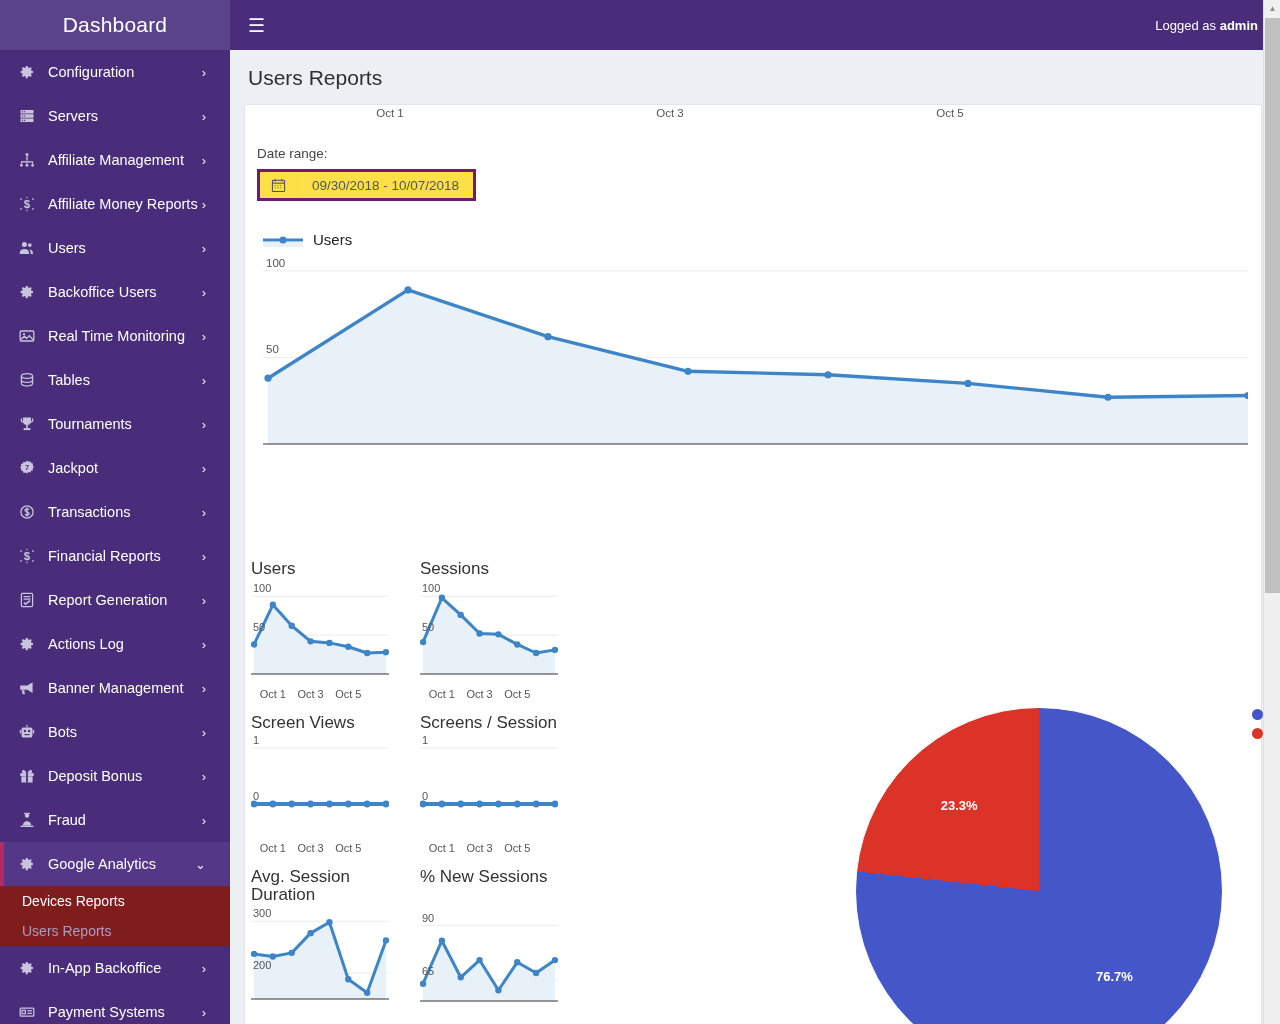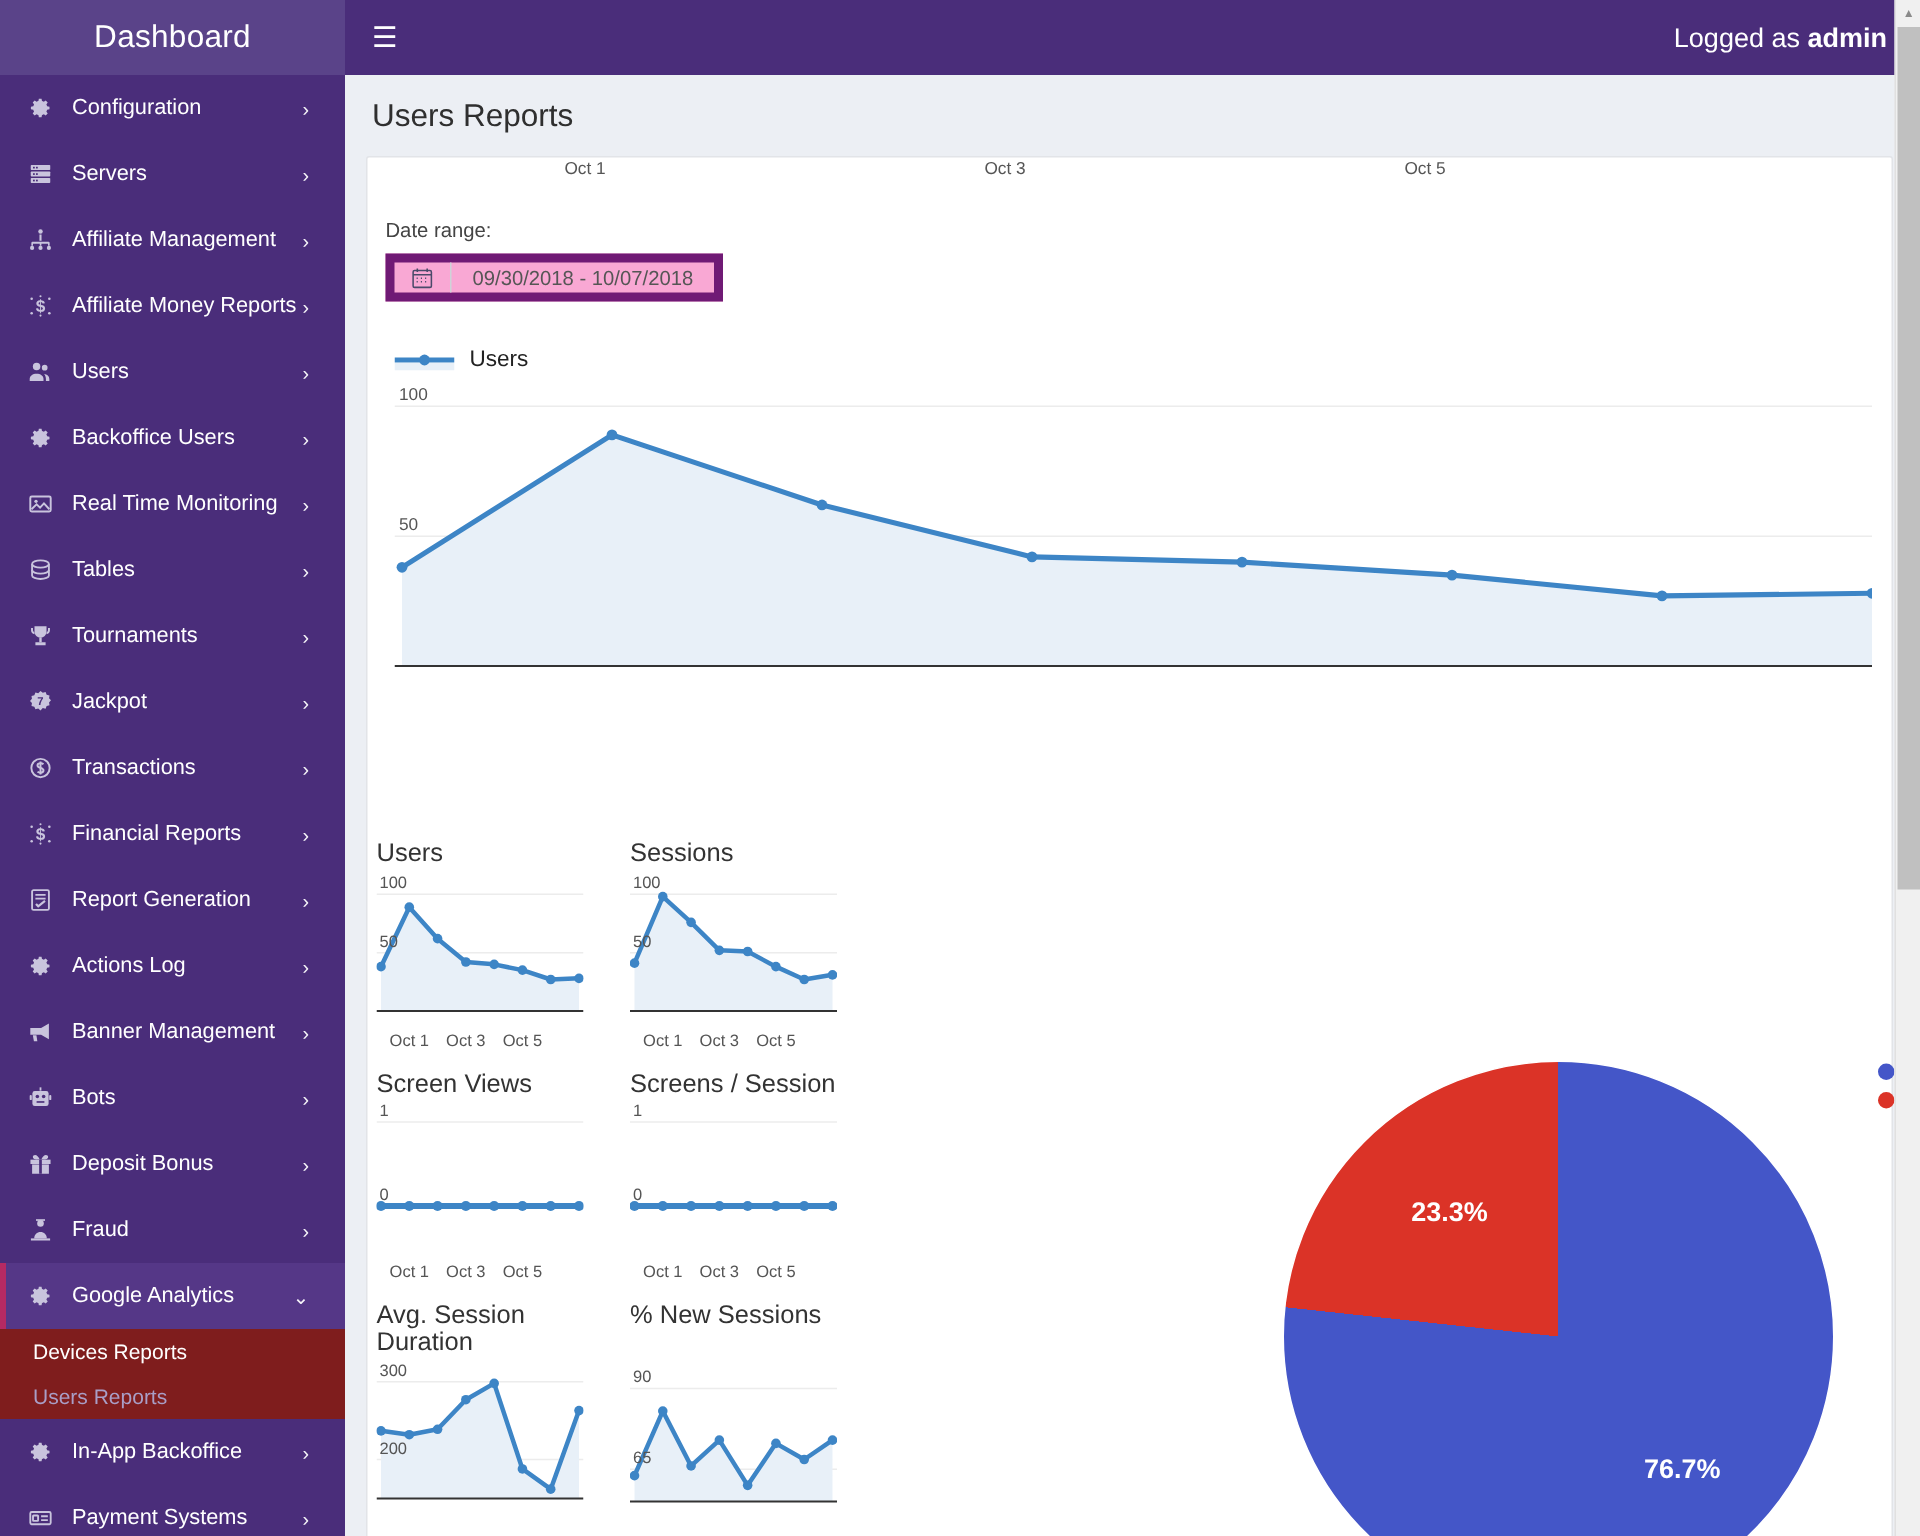--- a/index.html
+++ b/index.html
@@ -80,42 +80,42 @@
     height: 50px; background: #4a2d7a;
     display: flex; align-items: center;
     padding: 0 22px 0 18px;
     color: #fff;
   }
   .burger {
     font-size: 19px; line-height: 1; cursor: pointer; color: #fff;
     letter-spacing: 0;
   }
   .topbar .spacer { flex: 1 1 auto; }
-  .logged { font-size: 18px; margin-left: 28px; }
+  .logged { font-size: 13px; margin-left: 28px; }
   .logged b { font-weight: 700; }
 
   .page-title {
     font-size: 21px; color: #2f2f2f; font-weight: 400;
     padding: 16px 0 14px 18px;
   }
 
   .card {
     margin: 0 18px 0 14px;
     background: #fff;
     border: 1px solid #e2e4e8;
     border-radius: 2px;
     min-height: 960px;
     padding: 18px 14px 10px 12px;
     position: relative;
   }
 
   .daterange-label { font-size: 13.5px; color: #444; margin-bottom: 8px; margin-top: 23px; }
   .daterange {
     display: inline-flex; align-items: stretch;
-    border: 6px solid #701a75; background: #f9a8d4; height: 32px; justify-content: center;
+    border: 3px solid #701a75; background: #fde047; height: 32px; justify-content: center;
   }
   .dr-icon {
     width: 38px; display: flex; align-items: center; justify-content: center;
     border-right: 1px solid #cfd3d8; color: #4a4a6a; font-size: 14px;
   }
   .dr-val {
     display: flex; align-items: center;
     padding: 0 14px; font-size: 13.5px; color: #555;
     white-space: nowrap;
   }
@@ -133,21 +133,21 @@
   .mini { margin-bottom: 8px; }
   .mini-title { font-size: 17px; color: #333; font-weight: 400; line-height: 1.05; }
   .mini-body { position: relative; width: 138px; height: 110px; }
   .mini-row { display: flex; gap: 31px; }
   .mini-xlabels { position: relative; width: 138px; height: 18px; }
   .mini-xlab { position: absolute; font-size: 11px; color: #555; transform: translateX(-50%); }
 
   
   .pie-wrap { position: absolute; left: 575px; top: 560px; width: 660px; height: 420px; }
   .pie { position: absolute; left: 35px; top: 42px; width: 368px; height: 368px; border-radius: 50%; }
-  .pie-lbl { position: absolute; color: #fff; font-size: 18px; font-weight: 700; }
+  .pie-lbl { position: absolute; color: #fff; font-size: 13px; font-weight: 700; }
   .pie-legend { position: absolute; left: 432px; top: 42px; }
   .pl-item { display: flex; align-items: center; margin-bottom: 5px; }
   .pl-dot { width: 11px; height: 11px; border-radius: 50%; margin-right: 7px; }
   .pl-text { font-size: 12.5px; color: #222; }
 
   
   .scrollbar {
     position: absolute; right: 0; top: 0; width: 17px; height: 1024px;
     background: #f0f0f0; border-left: 1px solid #e0e0e0;
     z-index: 20;

